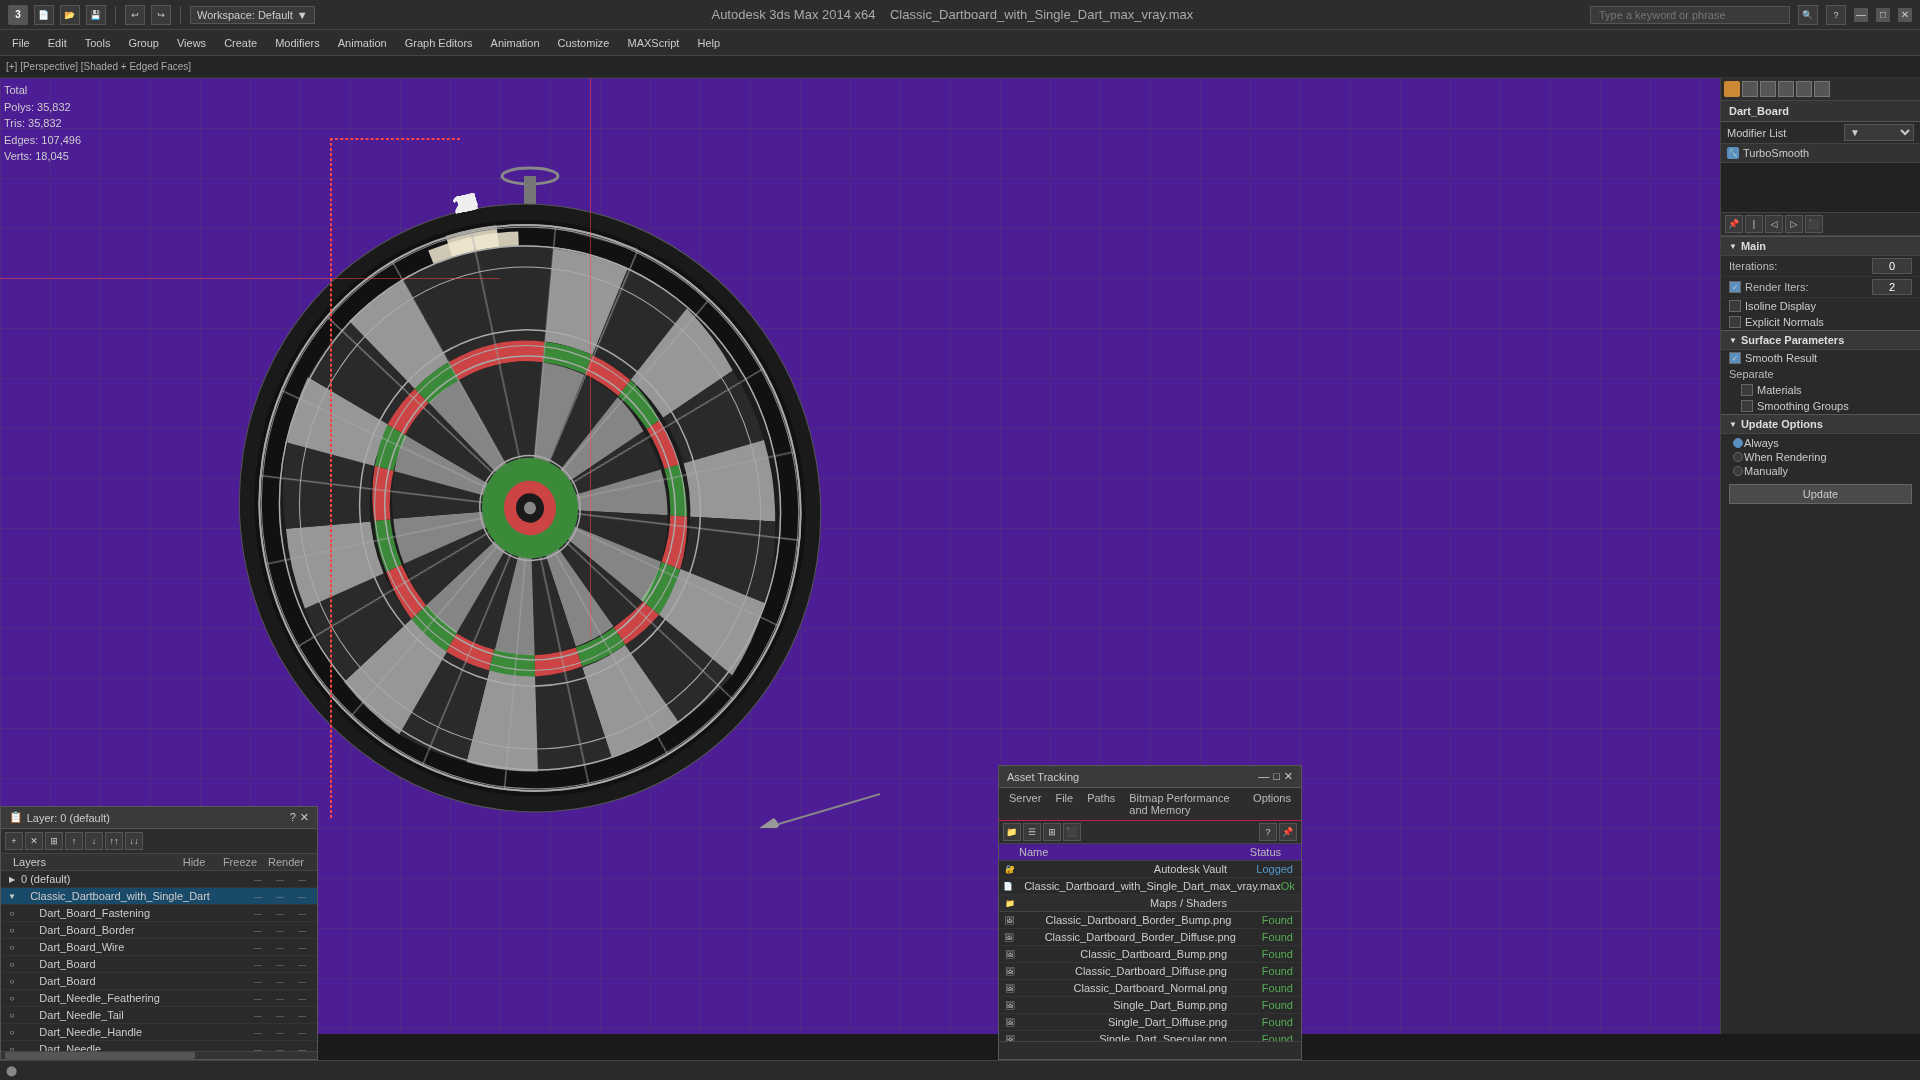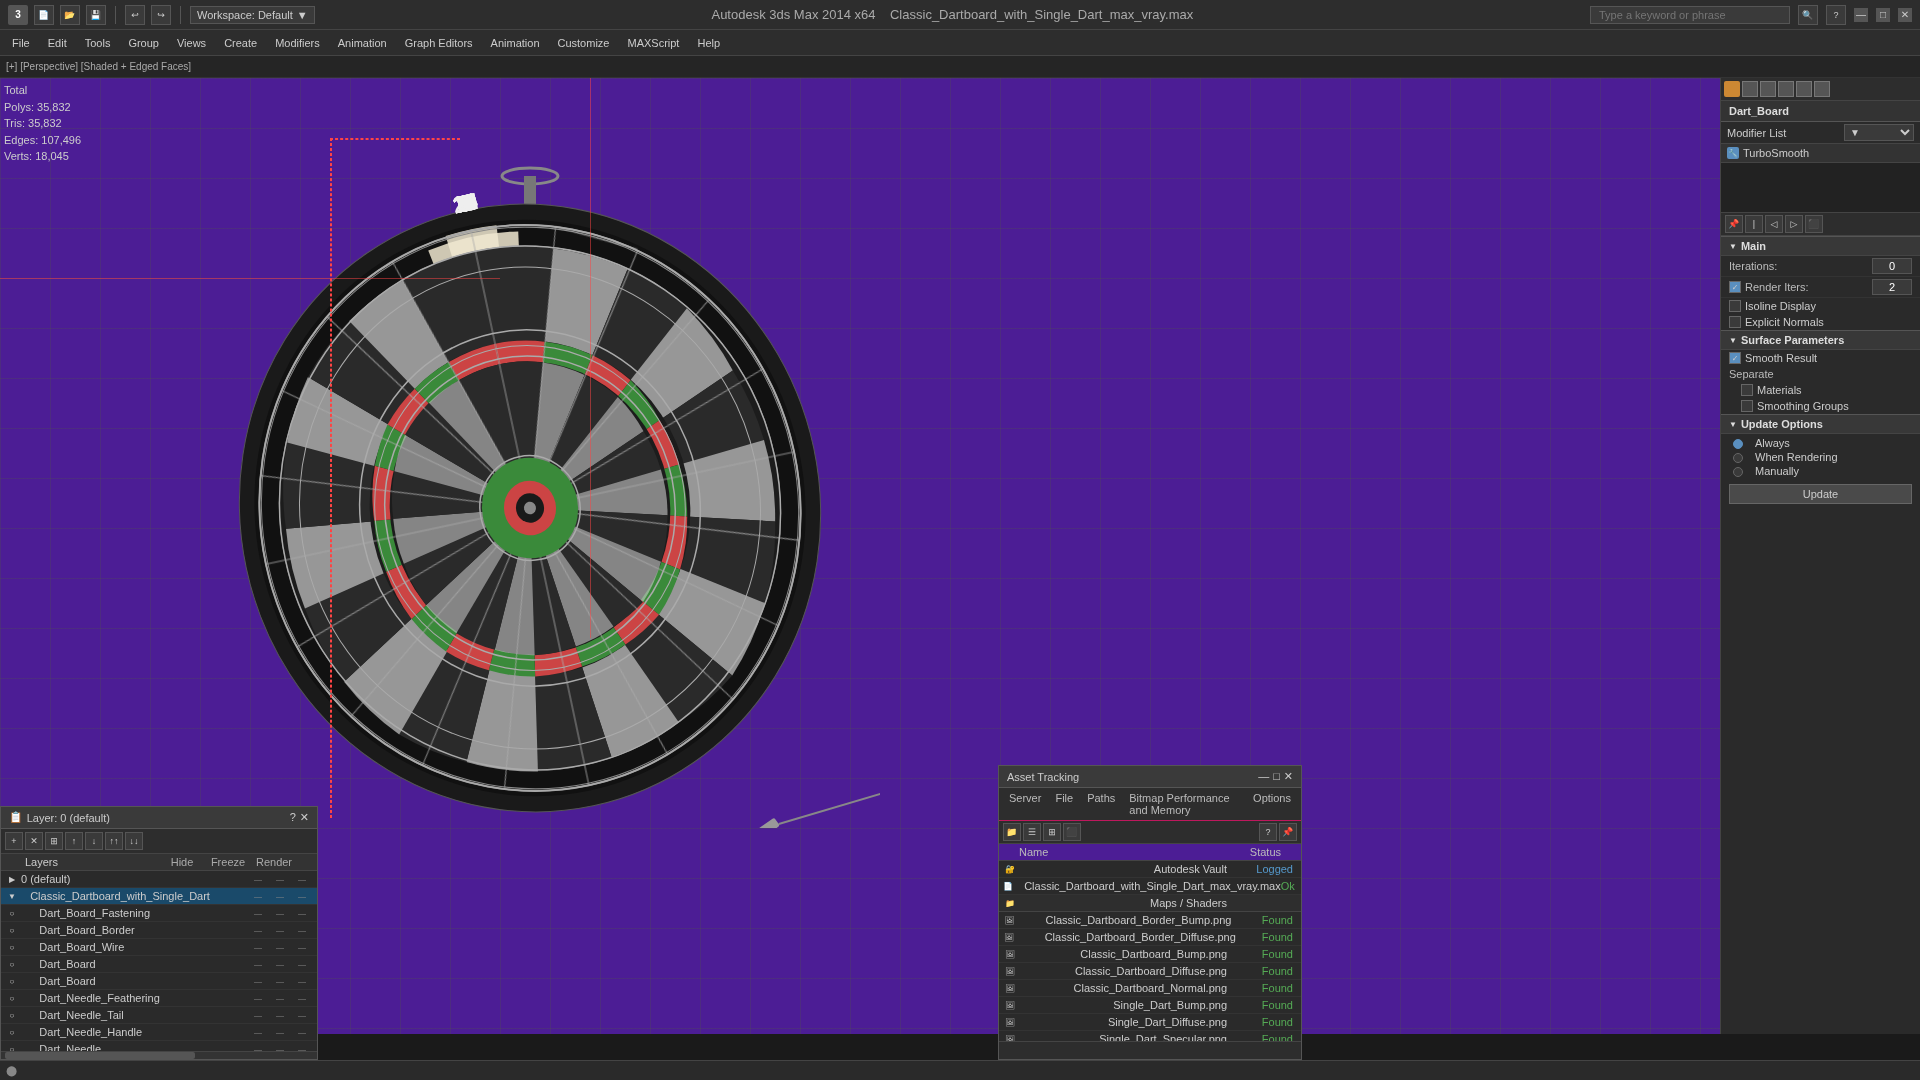--- a/index.html
+++ b/index.html
@@ -255,22 +255,22 @@
       display: flex; align-items: center; justify-content: center;
       font-size: 8px;
     }
     .checkbox-box.checked { background: #5a8fbf; }
 
     .radio-group {
       padding: 2px 12px;
     }
     .radio-option {
       display: flex;
-      align-items: flex-end;
-      gap: 12px;
+      align-items: center;
+      gap: 1px;
       padding: 1px 0;
     }
     .radio-dot {
       width: 10px; height: 10px;
       border-radius: 50%;
       border: 1px solid #666;
       background: #3a3a3a;
     }
     .radio-dot.selected {
       background: #5a8fbf;
@@ -335,21 +335,21 @@
       width: 18px; height: 18px;
       background: #3a3a3a;
       border: 1px solid #555;
       display: flex; align-items: center; justify-content: center;
       font-size: 9px; color: #ccc; cursor: pointer;
     }
     #layers-header-row {
       display: flex;
       background: #333;
       border-bottom: 1px solid #444;
-      padding: 2px 20px;
+      padding: 2px 8px;
     }
     .layers-col-name { flex: 1; padding: 0 4px; }
     .layers-col-btn { width: 46px; text-align: center; color: #aaa; }
     .layers-col-render { width: 46px; text-align: center; color: #aaa; }
 
     .layer-row {
       display: flex;
       align-items: center;
       padding: 1px 4px;
       border-bottom: 1px solid #333;

